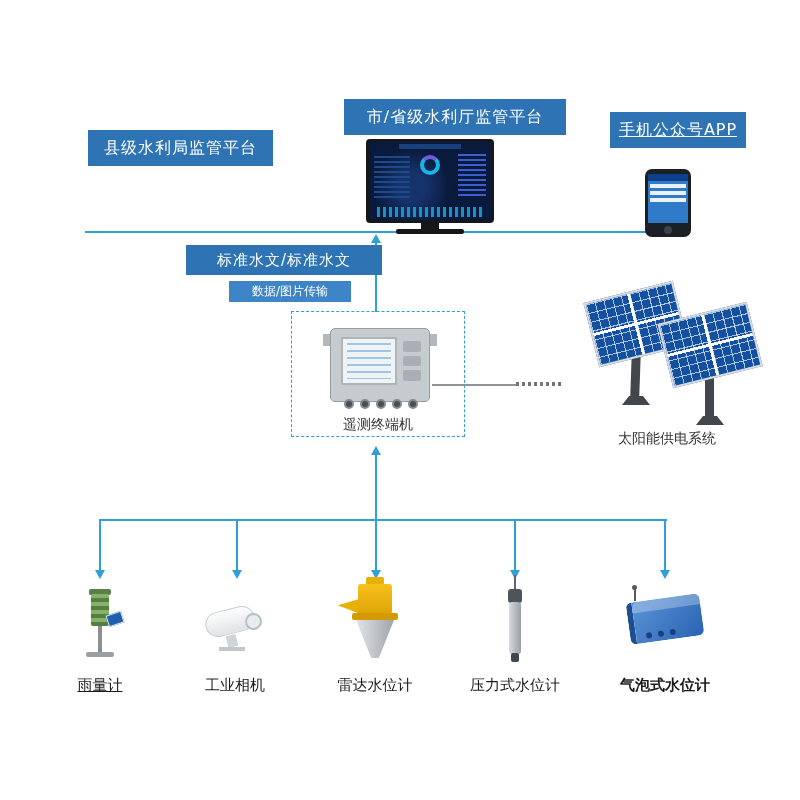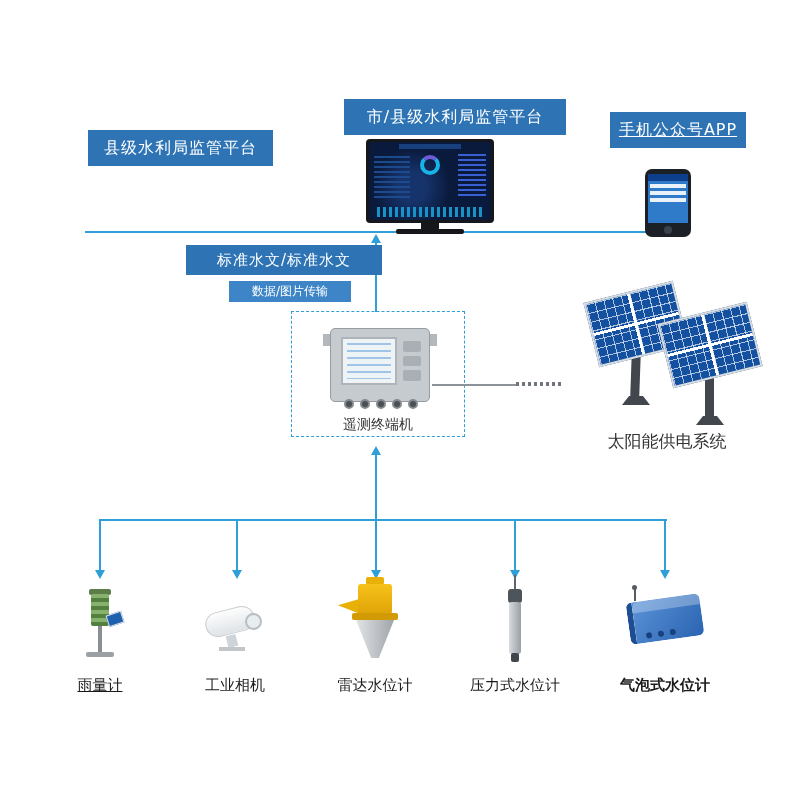--- a/index.html
+++ b/index.html
@@ -92,21 +92,21 @@
       repeating-linear-gradient(to bottom, rgba(255,255,255,.65) 0 1px, rgba(0,0,0,0) 1px 9px); }
   #panelA { left:590px; top:291px; transform:rotate(-14deg); }
   #panelB { left:664px; top:312px; transform:rotate(-14deg); }
   .pole { position:absolute; width:9px; background:#41474d; z-index:1; }
   #poleA { left:631px; top:352px; height:46px; transform:rotate(2deg); }
   #poleB { left:705px; top:372px; height:46px; }
   .foot { position:absolute; width:28px; height:9px; background:#41474d;
     clip-path:polygon(25% 0,75% 0,100% 100%,0 100%); z-index:1; }
   #footA { left:622px; top:396px; } #footB { left:696px; top:416px; }
   #solar-label { position:absolute; left:592px; top:430px; width:150px; text-align:center;
-    font-size:17px; color:#333; z-index:2; }
+    font-size:14px; color:#333; z-index:2; }
 
   
   .device { position:absolute; z-index:2; }
   .dev-label { position:absolute; top:676px; text-align:center; font-size:15px; color:#1a1a1a; z-index:2; }
   #lbl-rain     { left:60px;  width:80px;text-decoration:underline; }
   #lbl-camera   { left:193px; width:84px; }
   #lbl-radar    { left:333px; width:84px; }
   #lbl-pressure { left:468px; width:94px; }
   #lbl-bubble   { left:618px; width:94px;font-weight:bold; }
 
@@ -161,21 +161,21 @@
     background:rgba(255,255,255,.28); border-radius:6px 6px 0 0; }
   #bub-ports { position:absolute; left:10px; bottom:4px; display:flex; gap:6px; }
   .bub-port { width:6px; height:6px; border-radius:50%; background:#17407e; }
 </style>
 </head>
 <body>
 
 <div id="canvas">
 
   <div class="bluebox" id="box-provincial">县级水利局监管平台</div>
-  <div class="bluebox" id="box-city">市/县级水利局监管平台</div>
+  <div class="bluebox" id="box-city">市/省级水利厅监管平台</div>
   <div class="bluebox" id="box-app">手机公众号APP</div>
 
   <div id="monitor">
     <div id="monitor-screen">
       <div id="dash-title"></div>
       <div id="dash-left"></div>
       <div id="dash-donut"></div>
       <div id="dash-right"></div>
       <div id="dash-bottom"></div>
     </div>

